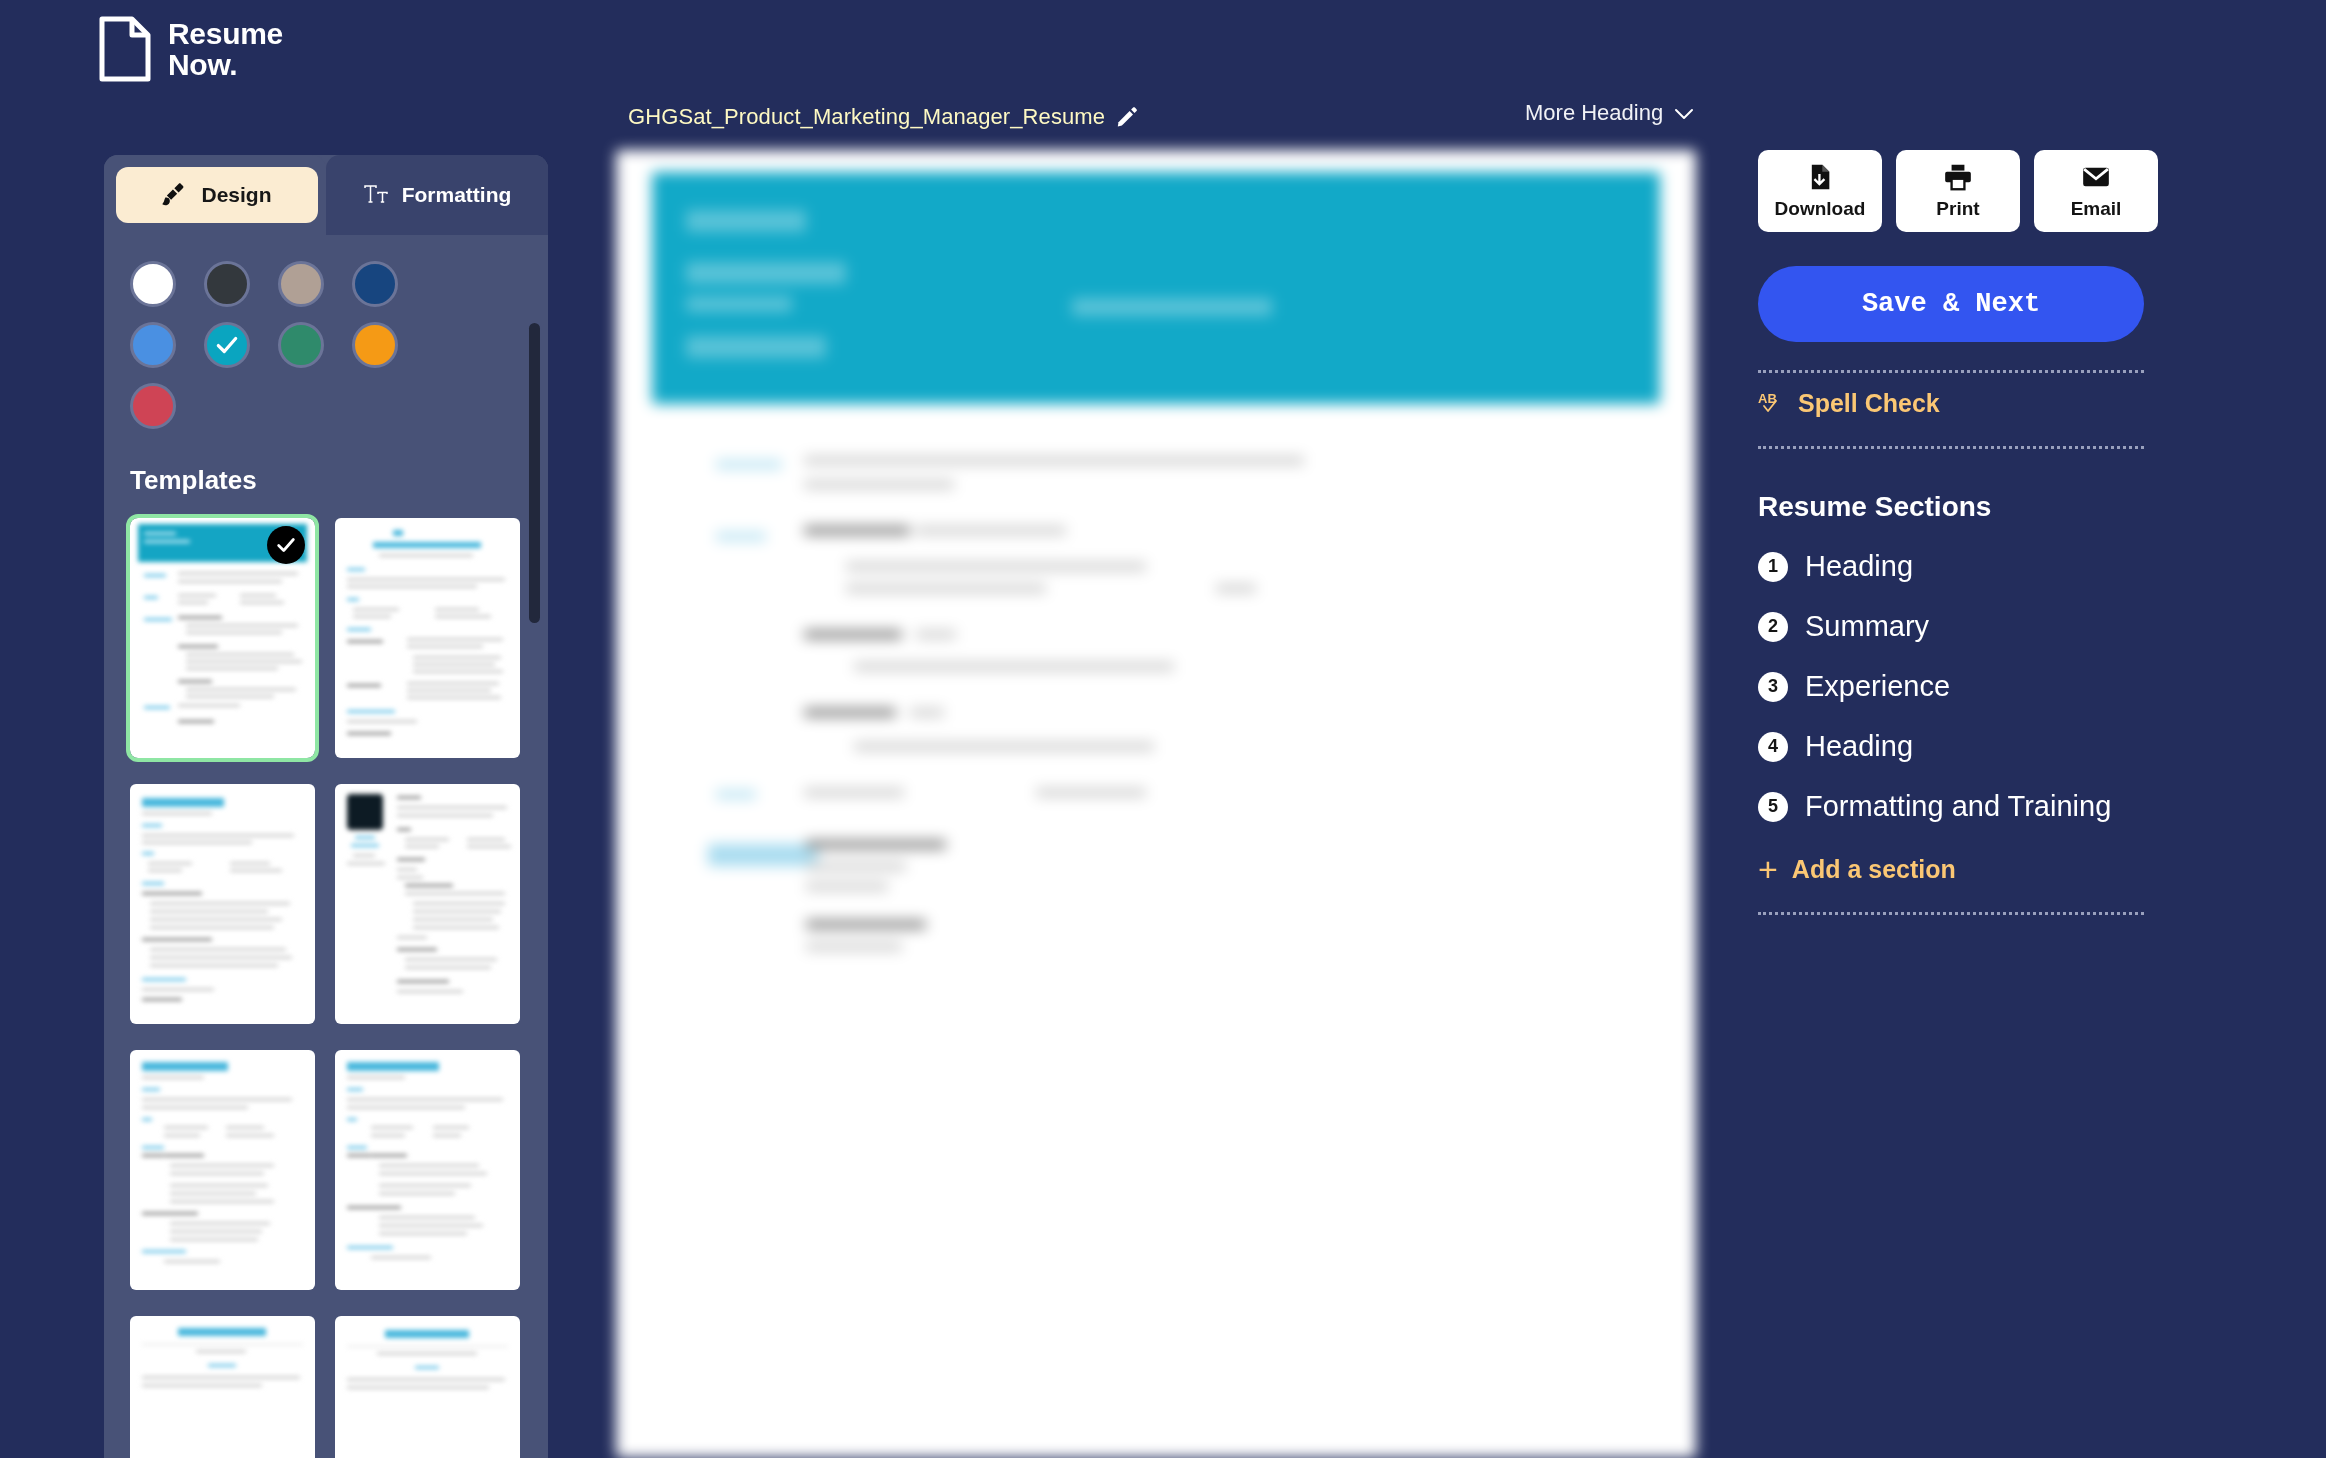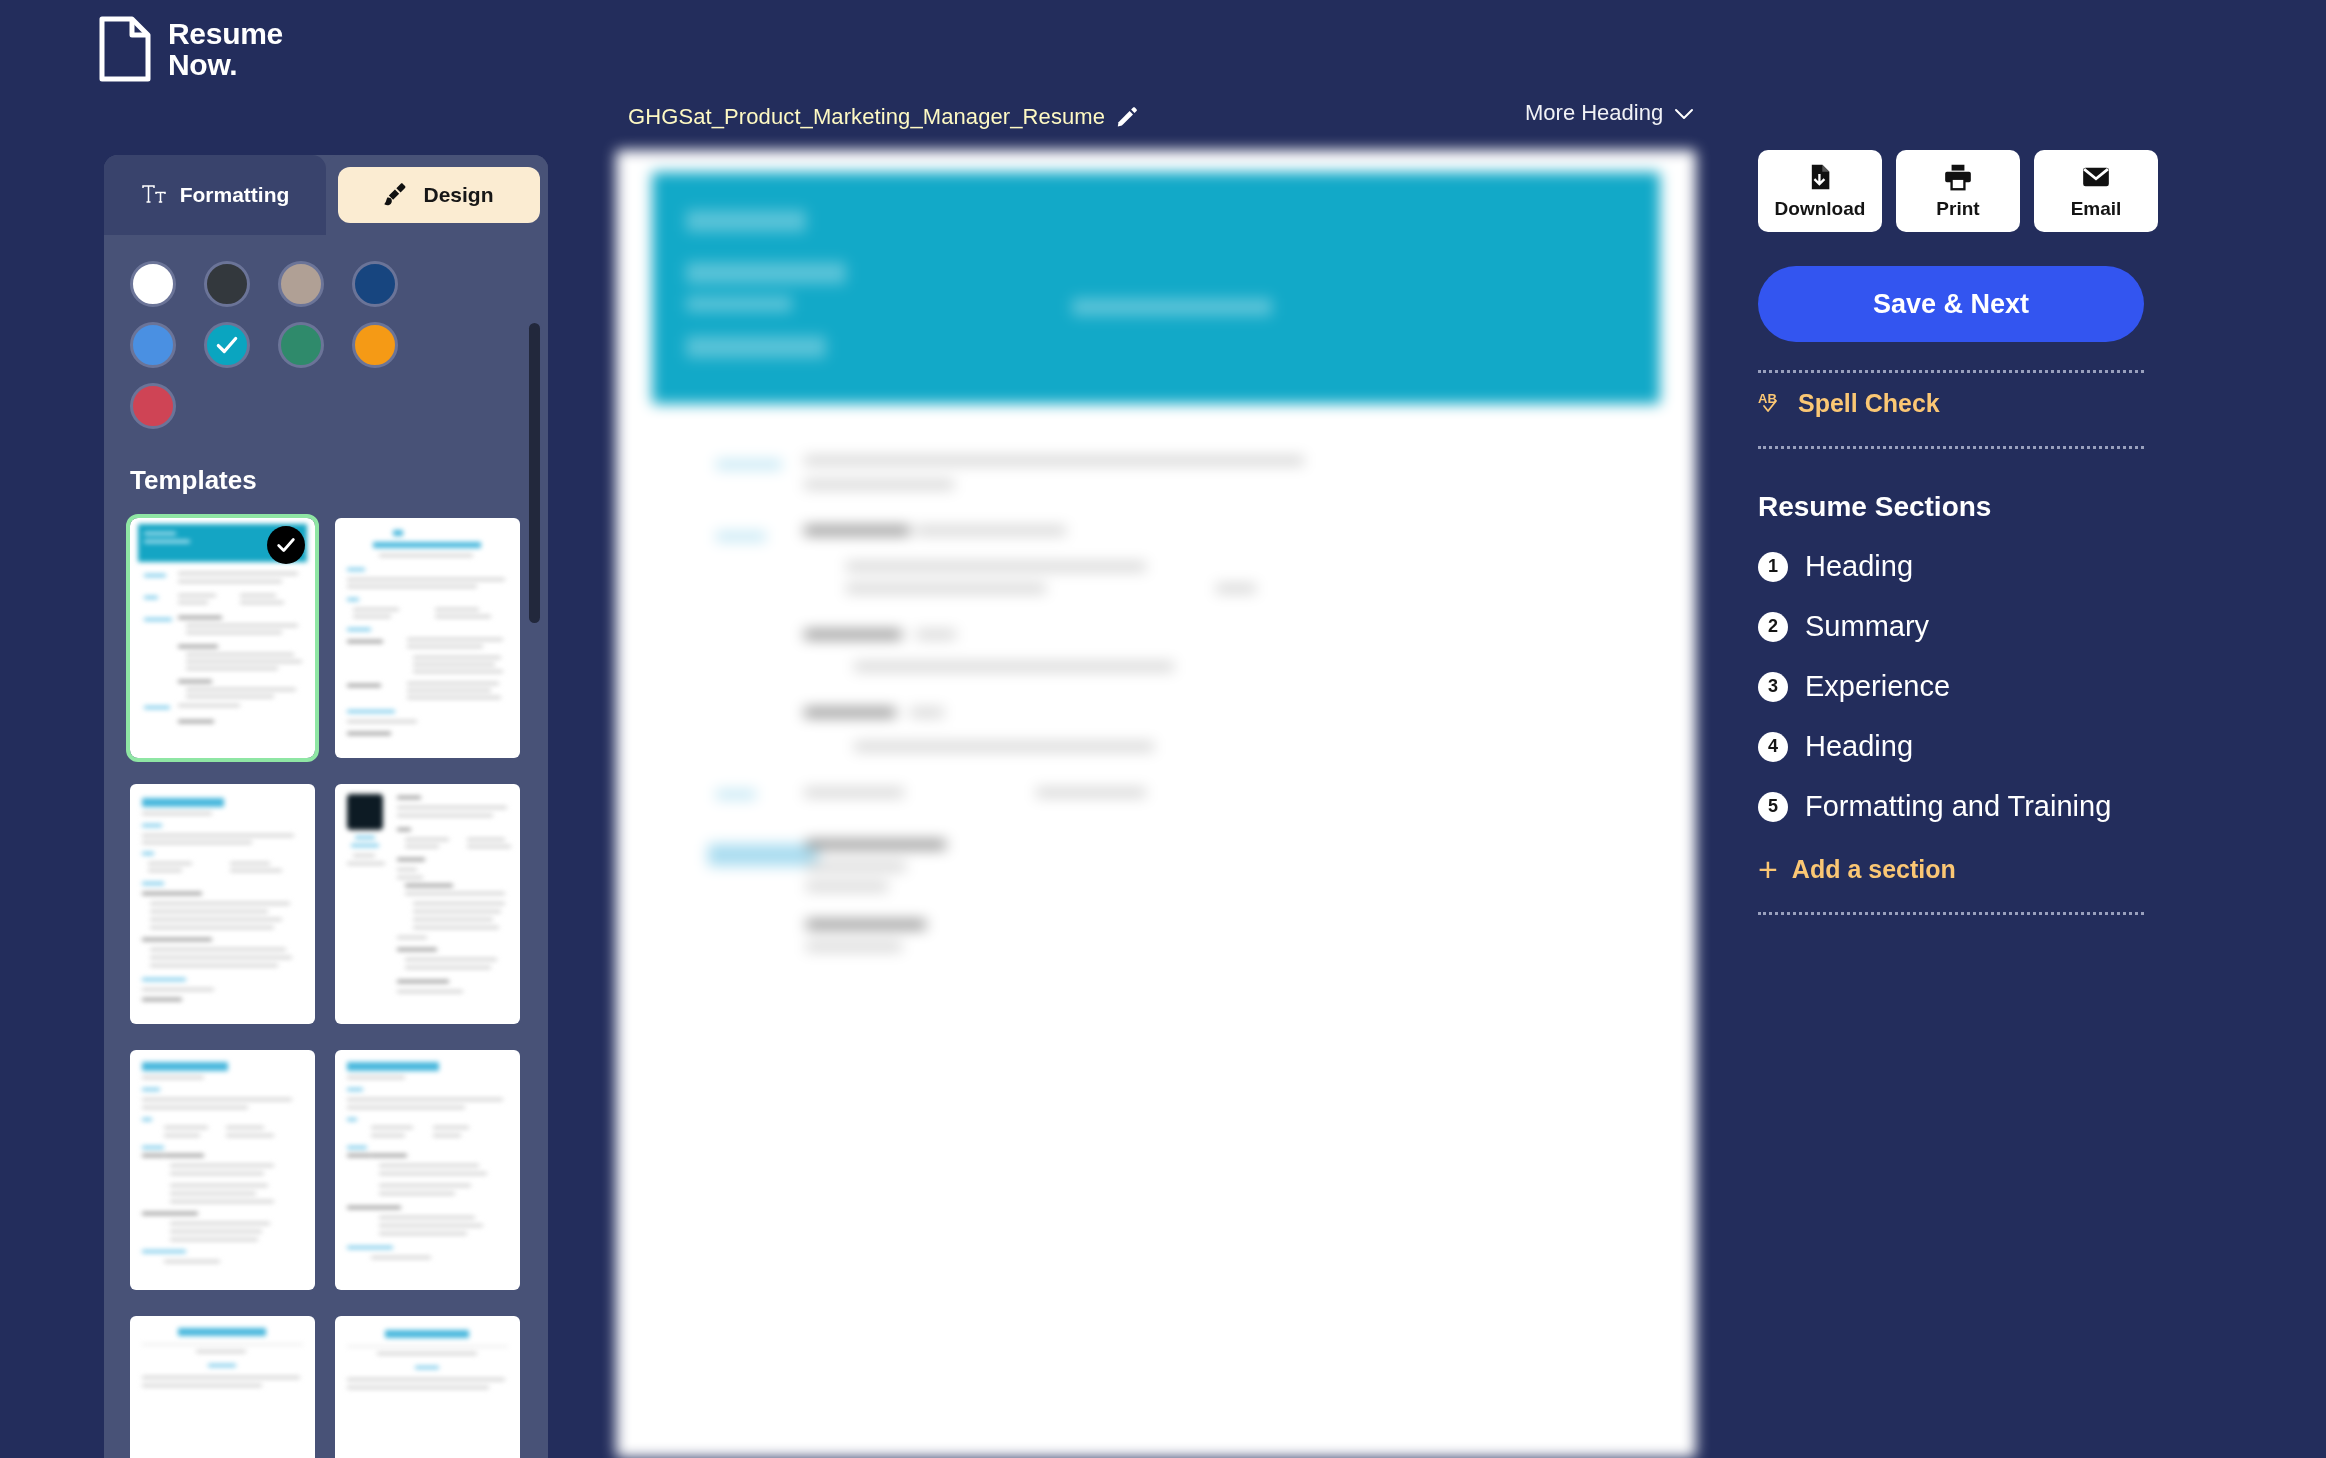--- a/index.html
+++ b/index.html
@@ -273,21 +273,21 @@
     border-radius: 38px;
     background: #3355f0;
     color: #ffffff;
     font-size: 27px;
     font-weight: 700;
     display: flex;
     align-items: center;
     justify-content: center;
     cursor: pointer;
     border: none;
-    font-family: Liberation Sans, sans-serif;
+    font-family: Liberation Mono, monospace;
   }
   .divider {
     margin: 28px 0 0 0;
     width: 386px;
     height: 0;
     border-top: 3px dotted #99a0bd;
   }
   #spell-check {
     display: flex;
     align-items: center;
@@ -351,36 +351,36 @@
   </svg>
   <div class="logo-text">
     <div>Resume</div>
     <div>Now.</div>
   </div>
 </div>
 
 <div id="left-panel">
 
   <div id="panel-tabs">
-    <div class="tab tab-formatting">
-      <svg class="tab-icon" viewBox="0 0 26 26" fill="none" stroke="#ffffff" stroke-width="1.5">
-        <path d="M2 6 V4 H13 V6 M7.5 4 V20 M5.5 20 H9.5"></path>
-        <path d="M15 12 V10.5 H24 V12 M19.5 10.5 V20 M17.8 20 H21.2"></path>
-      </svg>
-      <span>Formatting</span>
-    </div>
     <div class="tab tab-design">
       <div class="tab-inner">
         <svg class="tab-icon" viewBox="0 0 24 24" fill="#111111">
           <path d="M17.3 1.6c-.5-.5-1.3-.5-1.8 0l-4.1 4.1 3.9 3.9 4.1-4.1c.5-.5.5-1.3 0-1.8l-2.1-2.1z"></path>
           <path d="M10.1 6.9l-5.6 5.6 3.9 3.9 5.6-5.6-3.9-3.9z"></path>
           <path d="M3.4 14.1C2.1 15.4 2.4 17.9.8 19.5c-.5.5-.5 1 0 1.3 1.1.6 3.6 1.2 5.4-.6 1.5-1.5 1.3-3.9.1-5.1l-2.9-1z"></path>
         </svg>
         <span>Design</span>
       </div>
+    </div>
+    <div class="tab tab-formatting">
+      <svg class="tab-icon" viewBox="0 0 26 26" fill="none" stroke="#ffffff" stroke-width="1.5">
+        <path d="M2 6 V4 H13 V6 M7.5 4 V20 M5.5 20 H9.5"></path>
+        <path d="M15 12 V10.5 H24 V12 M19.5 10.5 V20 M17.8 20 H21.2"></path>
+      </svg>
+      <span>Formatting</span>
     </div>
   </div>
 
   <div id="panel-body">
 
 
     <div class="swatch-grid">
       <div class="swatch" style="background:#ffffff">
         
       </div>

